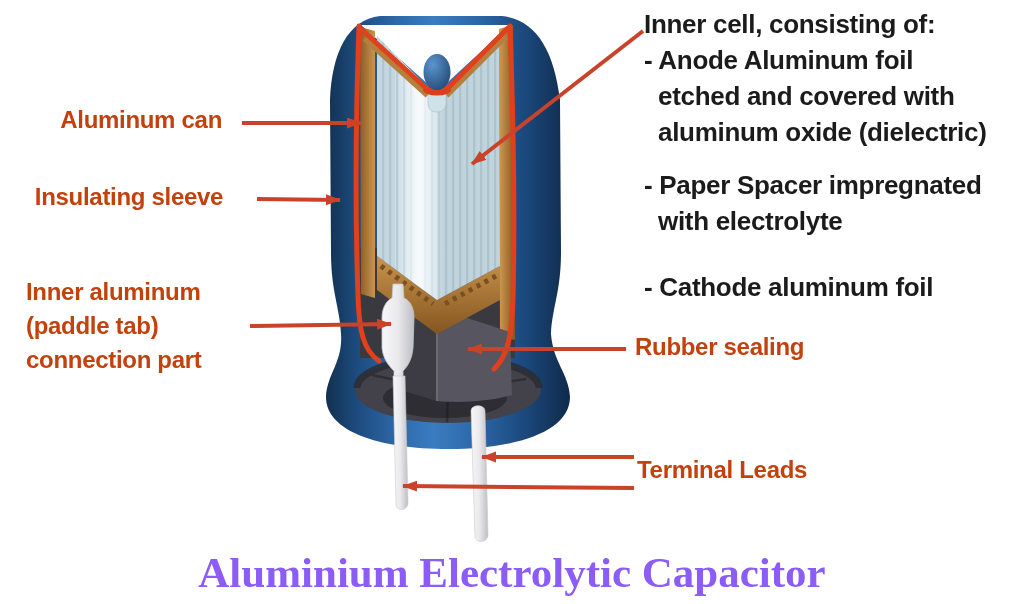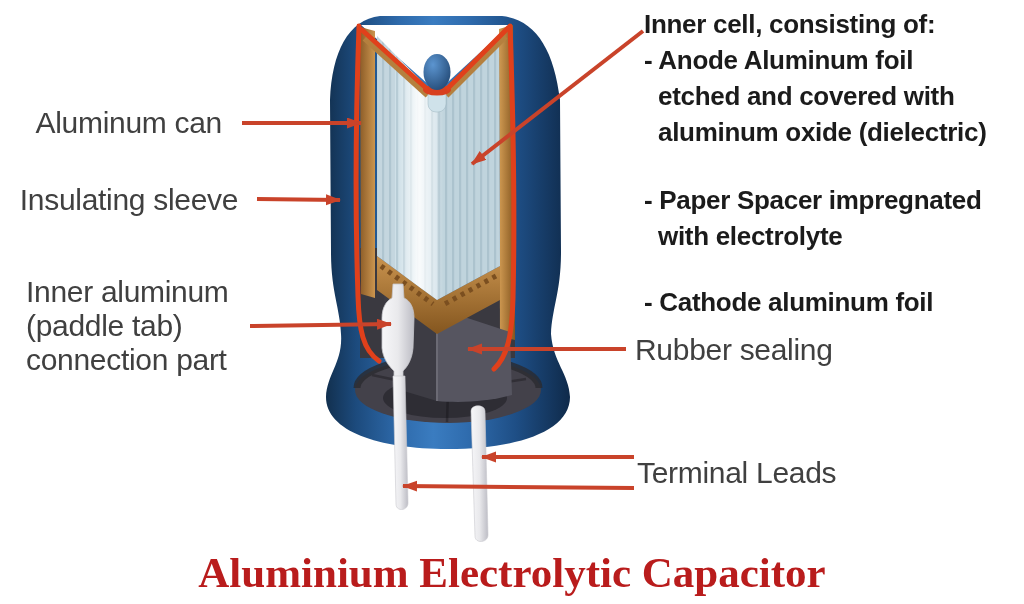--- a/index.html
+++ b/index.html
@@ -1,31 +1,31 @@
 <!DOCTYPE html>
 <html><head>
 <meta charset="utf-8">
 <style>
   html,body{margin:0;padding:0;background:#ffffff;}
   .canvas{position:relative;width:1024px;height:604px;background:#ffffff;overflow:hidden;
           font-family:"Liberation Sans",sans-serif;}
   .art{position:absolute;left:0;top:0;}
-  .lbl{position:absolute;font-weight:400;font-size:30px;color:#404040;letter-spacing:-0.3px;white-space:nowrap;}
+  .lbl{position:absolute;font-weight:700;font-size:24px;color:#c2410c;letter-spacing:-0.3px;white-space:nowrap;}
   .lbl-can{left:20px;top:106px;width:202px;text-align:right;}
   .lbl-sleeve{left:18px;top:183px;width:222px;text-align:center;}
   .lbl-inner{left:26px;top:275px;width:222px;line-height:34px;white-space:nowrap;}
   .lbl-rubber{left:635px;top:333px;}
   .lbl-leads{left:637px;top:456px;}
   .wound{position:absolute;left:644px;top:6px;font-weight:700;font-size:26px;color:#1b1b1b;
          letter-spacing:-0.3px;line-height:36px;white-space:nowrap;}
   .wound .ind{padding-left:14px;}
-  .wound .gap1{margin-top:32px;}
+  .wound .gap1{margin-top:17px;}
   .wound .gap2{margin-top:30px;}
   .title{position:absolute;left:0;right:0;top:548px;text-align:center;
-         font-family:"Liberation Serif",serif;font-weight:700;font-size:43px;color:#b91c1c;}
+         font-family:"Liberation Serif",serif;font-weight:700;font-size:43px;color:#8b5cf6;}
 </style>
 </head>
 <body>
 
 <div class="canvas">
 
   <svg class="art" width="1024" height="604" viewBox="0 0 1024 604">
     <defs>
       <linearGradient id="bodyB" x1="0" y1="0" x2="1" y2="0">
         <stop offset="0" stop-color="#12304f"></stop>

